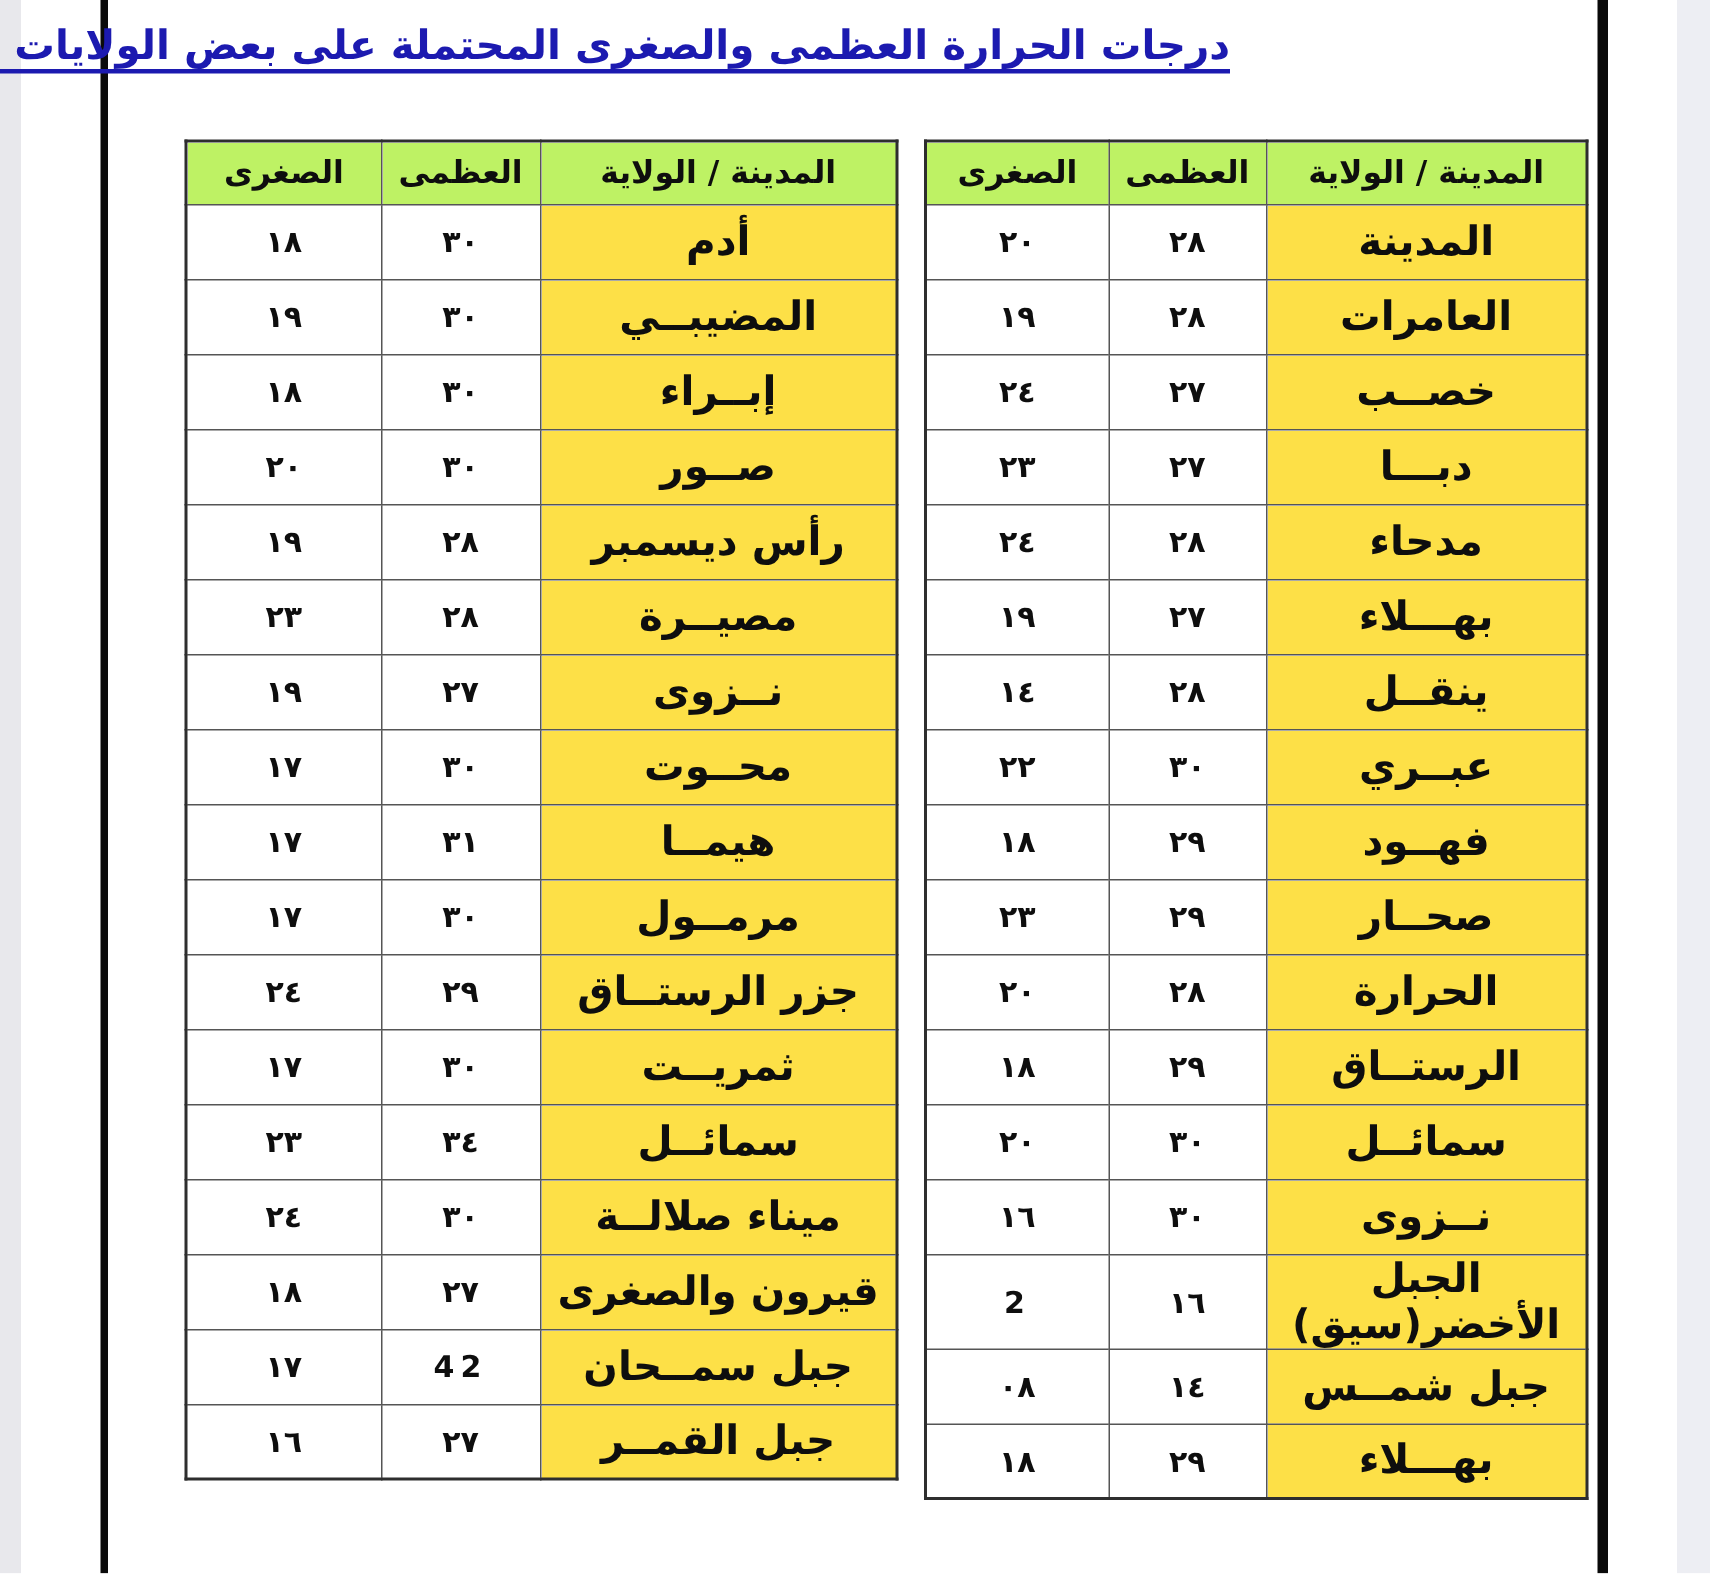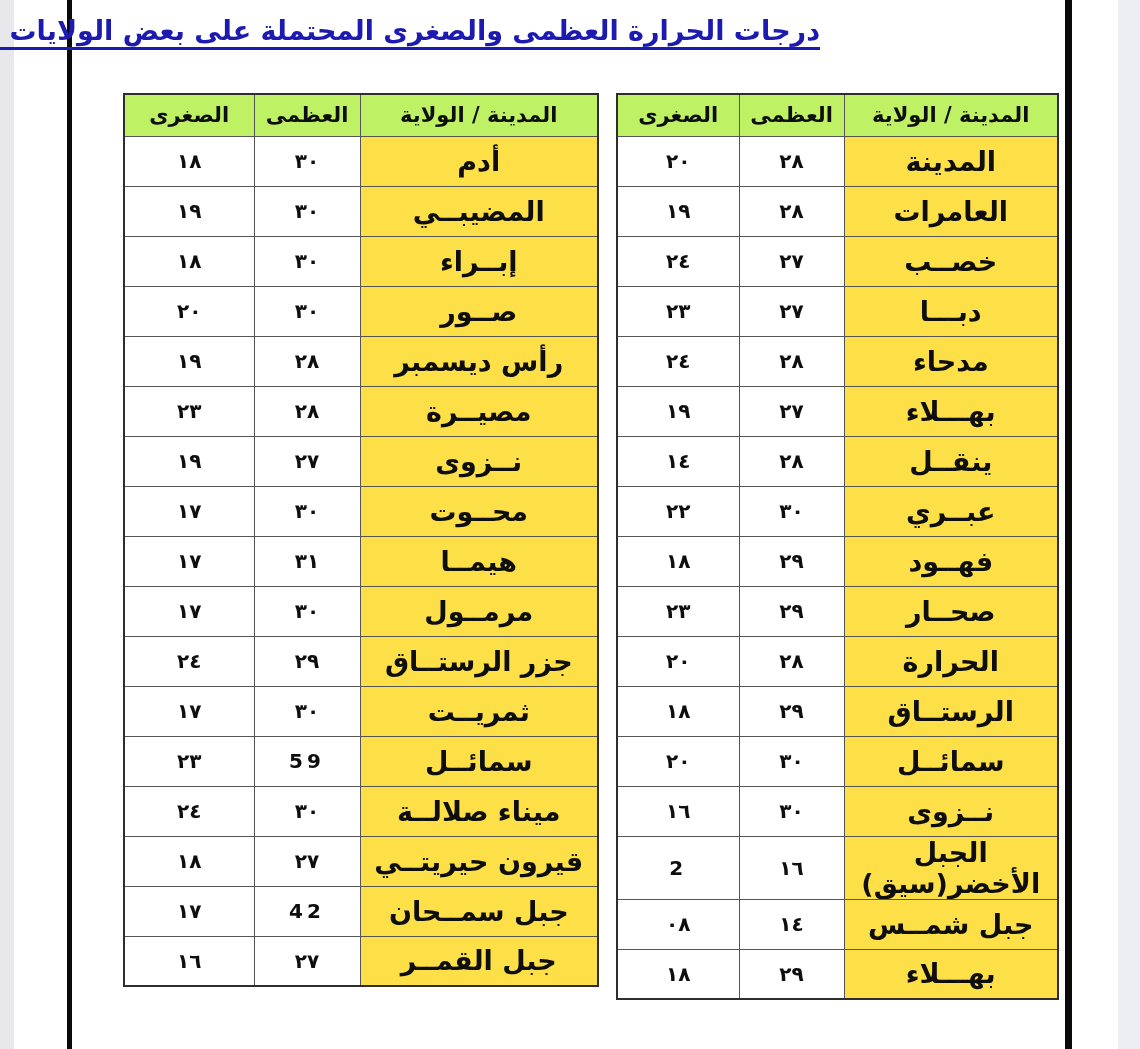--- a/index.html
+++ b/index.html
@@ -262,30 +262,30 @@
           <td class="num">٢٩</td>
           <td class="num">٢٤</td>
         </tr>
         <tr>
           <td class="city">ثمريــت</td>
           <td class="num">٣٠</td>
           <td class="num">١٧</td>
         </tr>
         <tr>
           <td class="city">سمائــل</td>
-          <td class="num">59</td>
+          <td class="num">٣٤</td>
           <td class="num">٢٣</td>
         </tr>
         <tr>
           <td class="city">ميناء صلالــة</td>
           <td class="num">٣٠</td>
           <td class="num">٢٤</td>
         </tr>
         <tr>
-          <td class="city">قيرون حيريتــي</td>
+          <td class="city">قيرون والصغرى</td>
           <td class="num">٢٧</td>
           <td class="num">١٨</td>
         </tr>
         <tr>
           <td class="city">جبل سمــحان</td>
           <td class="num">42</td>
           <td class="num">١٧</td>
         </tr>
         <tr>
           <td class="city">جبل القمــر</td>

